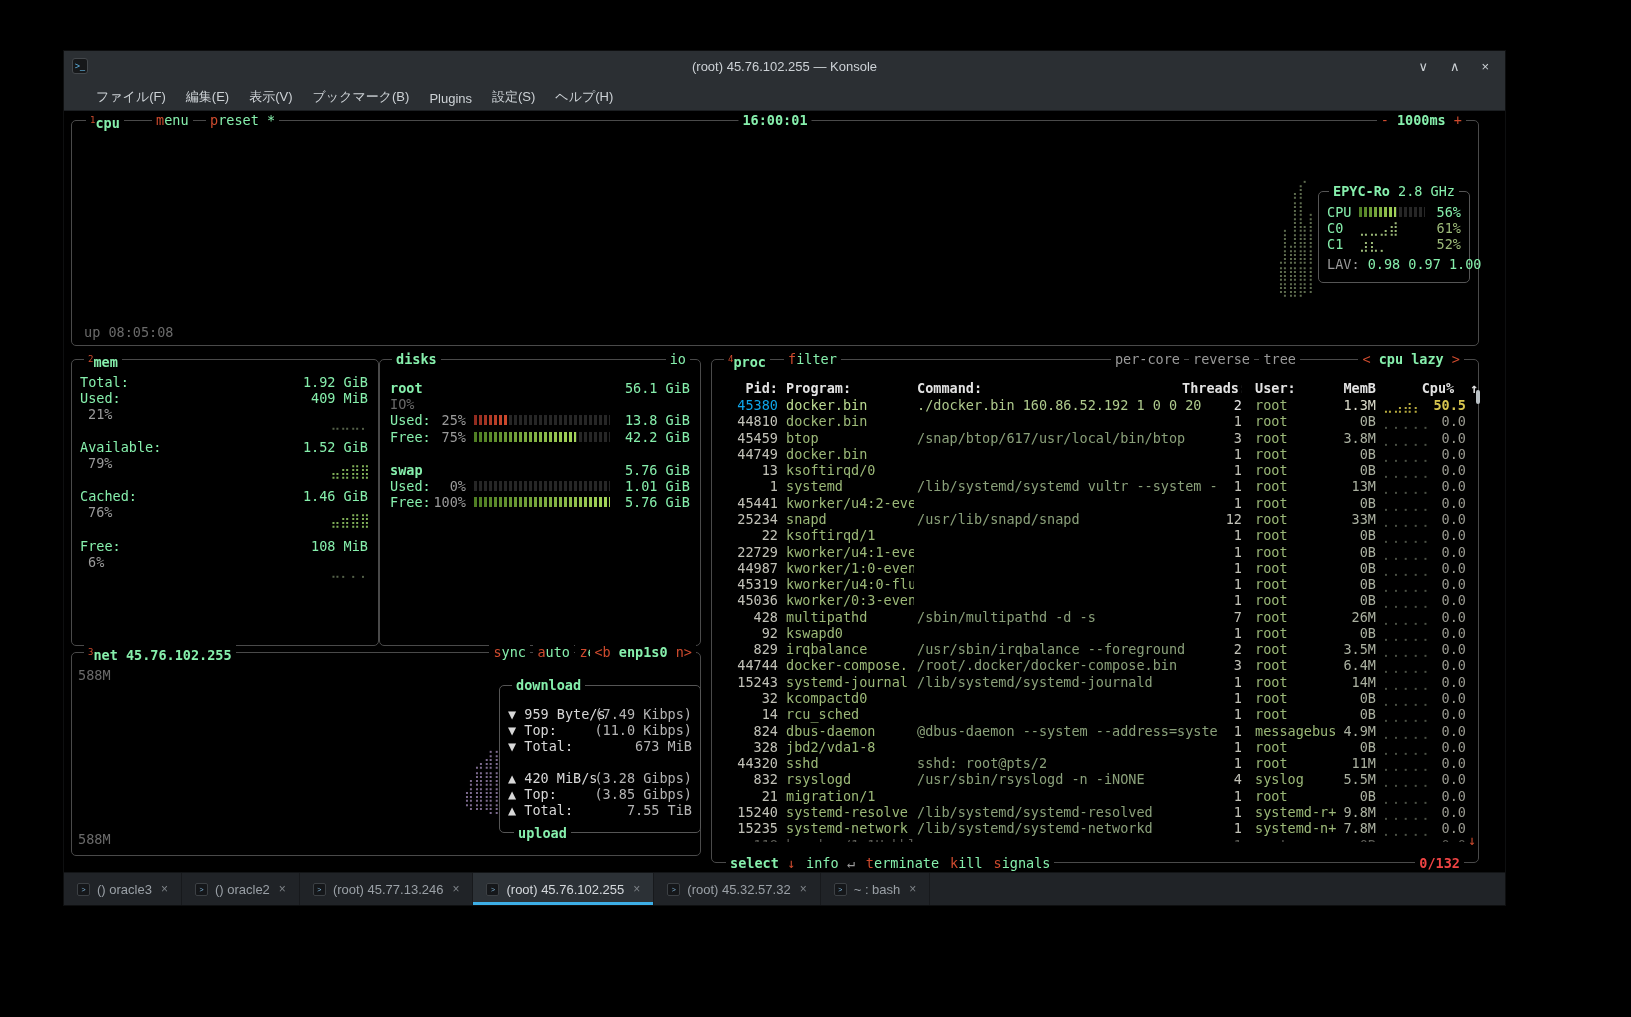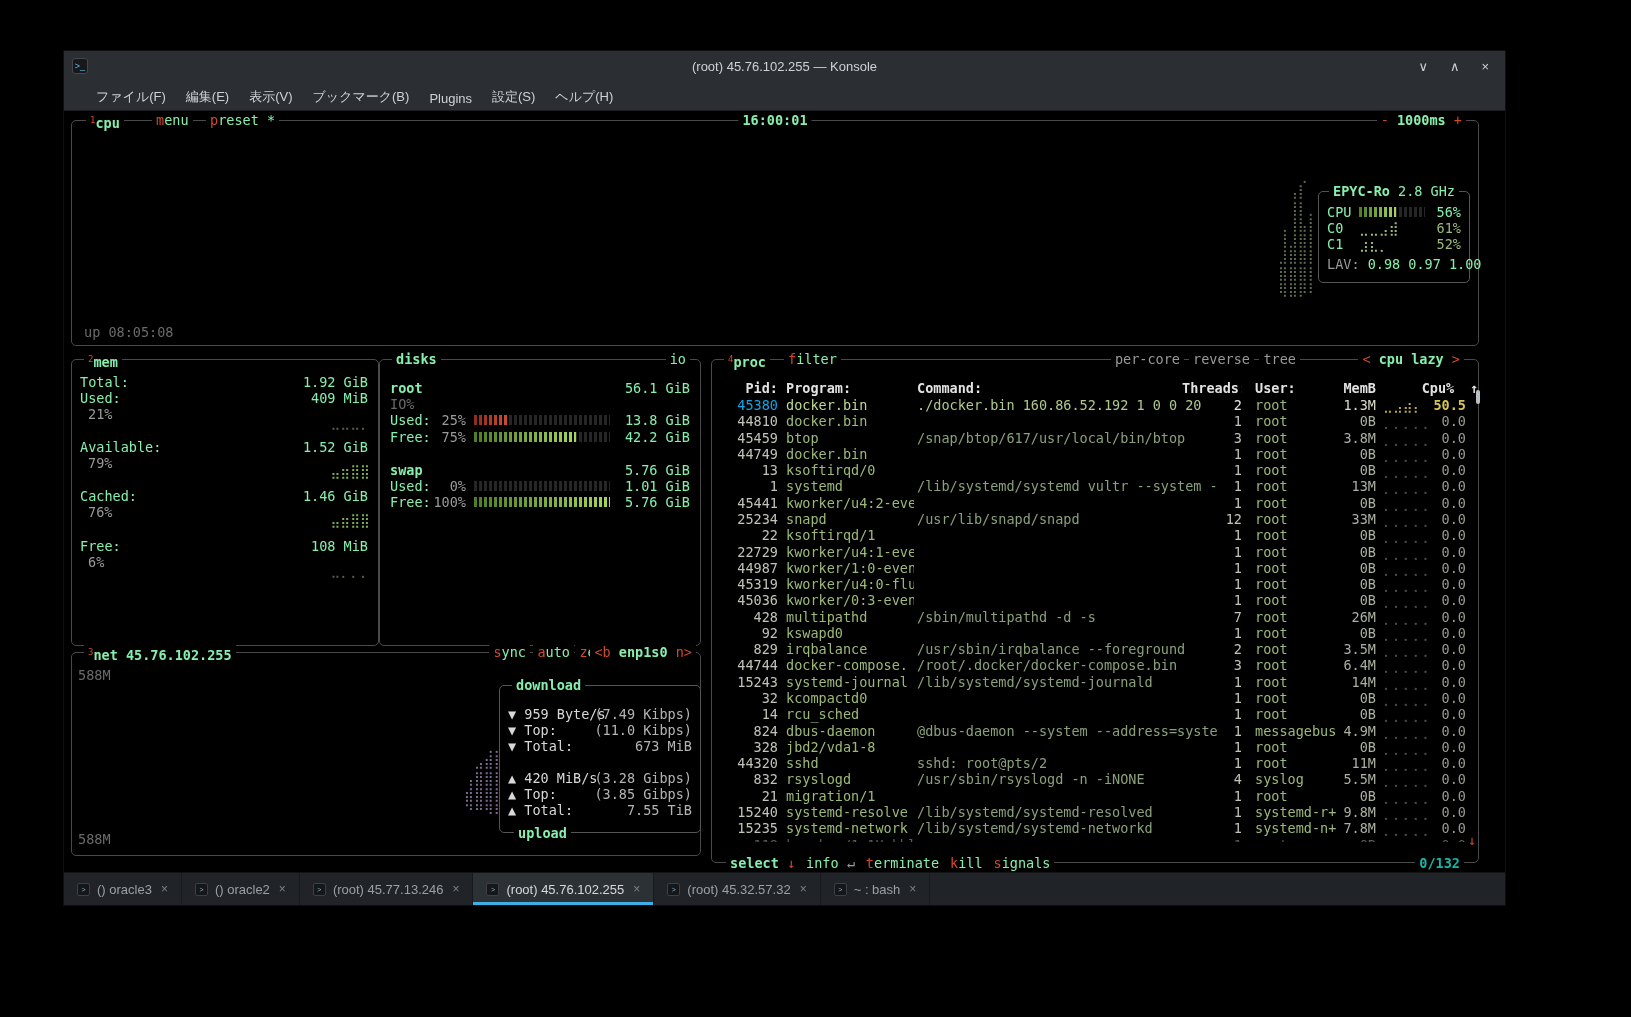--- a/index.html
+++ b/index.html
@@ -50,21 +50,21 @@
   .hlrow .pc-thr{color:#e6e6e6}.hlrow .pc-mem{color:#dcdccb}.hlrow .pc-dots{color:#b7aa3e}
   .hlrow .pc-cpu{color:#d6c44e;font-weight:bold}
   .dimrow .pc{color:#5c5c56 !important}
 
   .phead{position:absolute;top:20px;left:0;width:100%;height:16px;color:#e2e2e2;font-weight:bold}
   .phead .pc{color:#e2e2e2}
 
   .scroll-thumb{position:absolute;right:-2px;top:30px;width:4px;height:14px;background:#b9c0c4;border-radius:2px}
 
   .pfooter{position:absolute;bottom:-9px;left:14px;background:#000;padding:0 4px;white-space:nowrap;display:flex;gap:11px}
-  .pcount{position:absolute;bottom:-9px;right:14px;background:#000;padding:0 4px;font-weight:bold;color:#14b8a6}
+  .pcount{position:absolute;bottom:-9px;right:14px;background:#000;padding:0 4px;font-weight:bold;color:#ef4444}
 
   .tabbar{position:absolute;left:0;bottom:0;width:100%;height:33px;background:#202327;border-top:1px solid #121416;display:flex;align-items:stretch;font-family:"Liberation Sans",sans-serif;font-size:13px}
   .tab{display:flex;align-items:center;gap:7px;padding:0 13px;color:#9aa0a6;border-right:1px solid #17191c;position:relative;cursor:default}
   .tab.active{background:#2c3136;color:#d4d8dc}
   .tab.active::after{content:"";position:absolute;left:0;right:0;bottom:0;height:3px;background:#3daee6}
   .tab-icon{width:13px;height:13px;background:#15171a;border:1px solid #3c4044;border-radius:2px;color:#7fb4d8;font-size:7px;display:flex;align-items:center;justify-content:center}
   .tab-close{color:#7e8setzen4} 
   .tab-close{color:#7e8388;font-size:12px;margin-left:2px}
 
   .netsub-rows .nrow{position:absolute;left:0;width:100%;height:16px}

